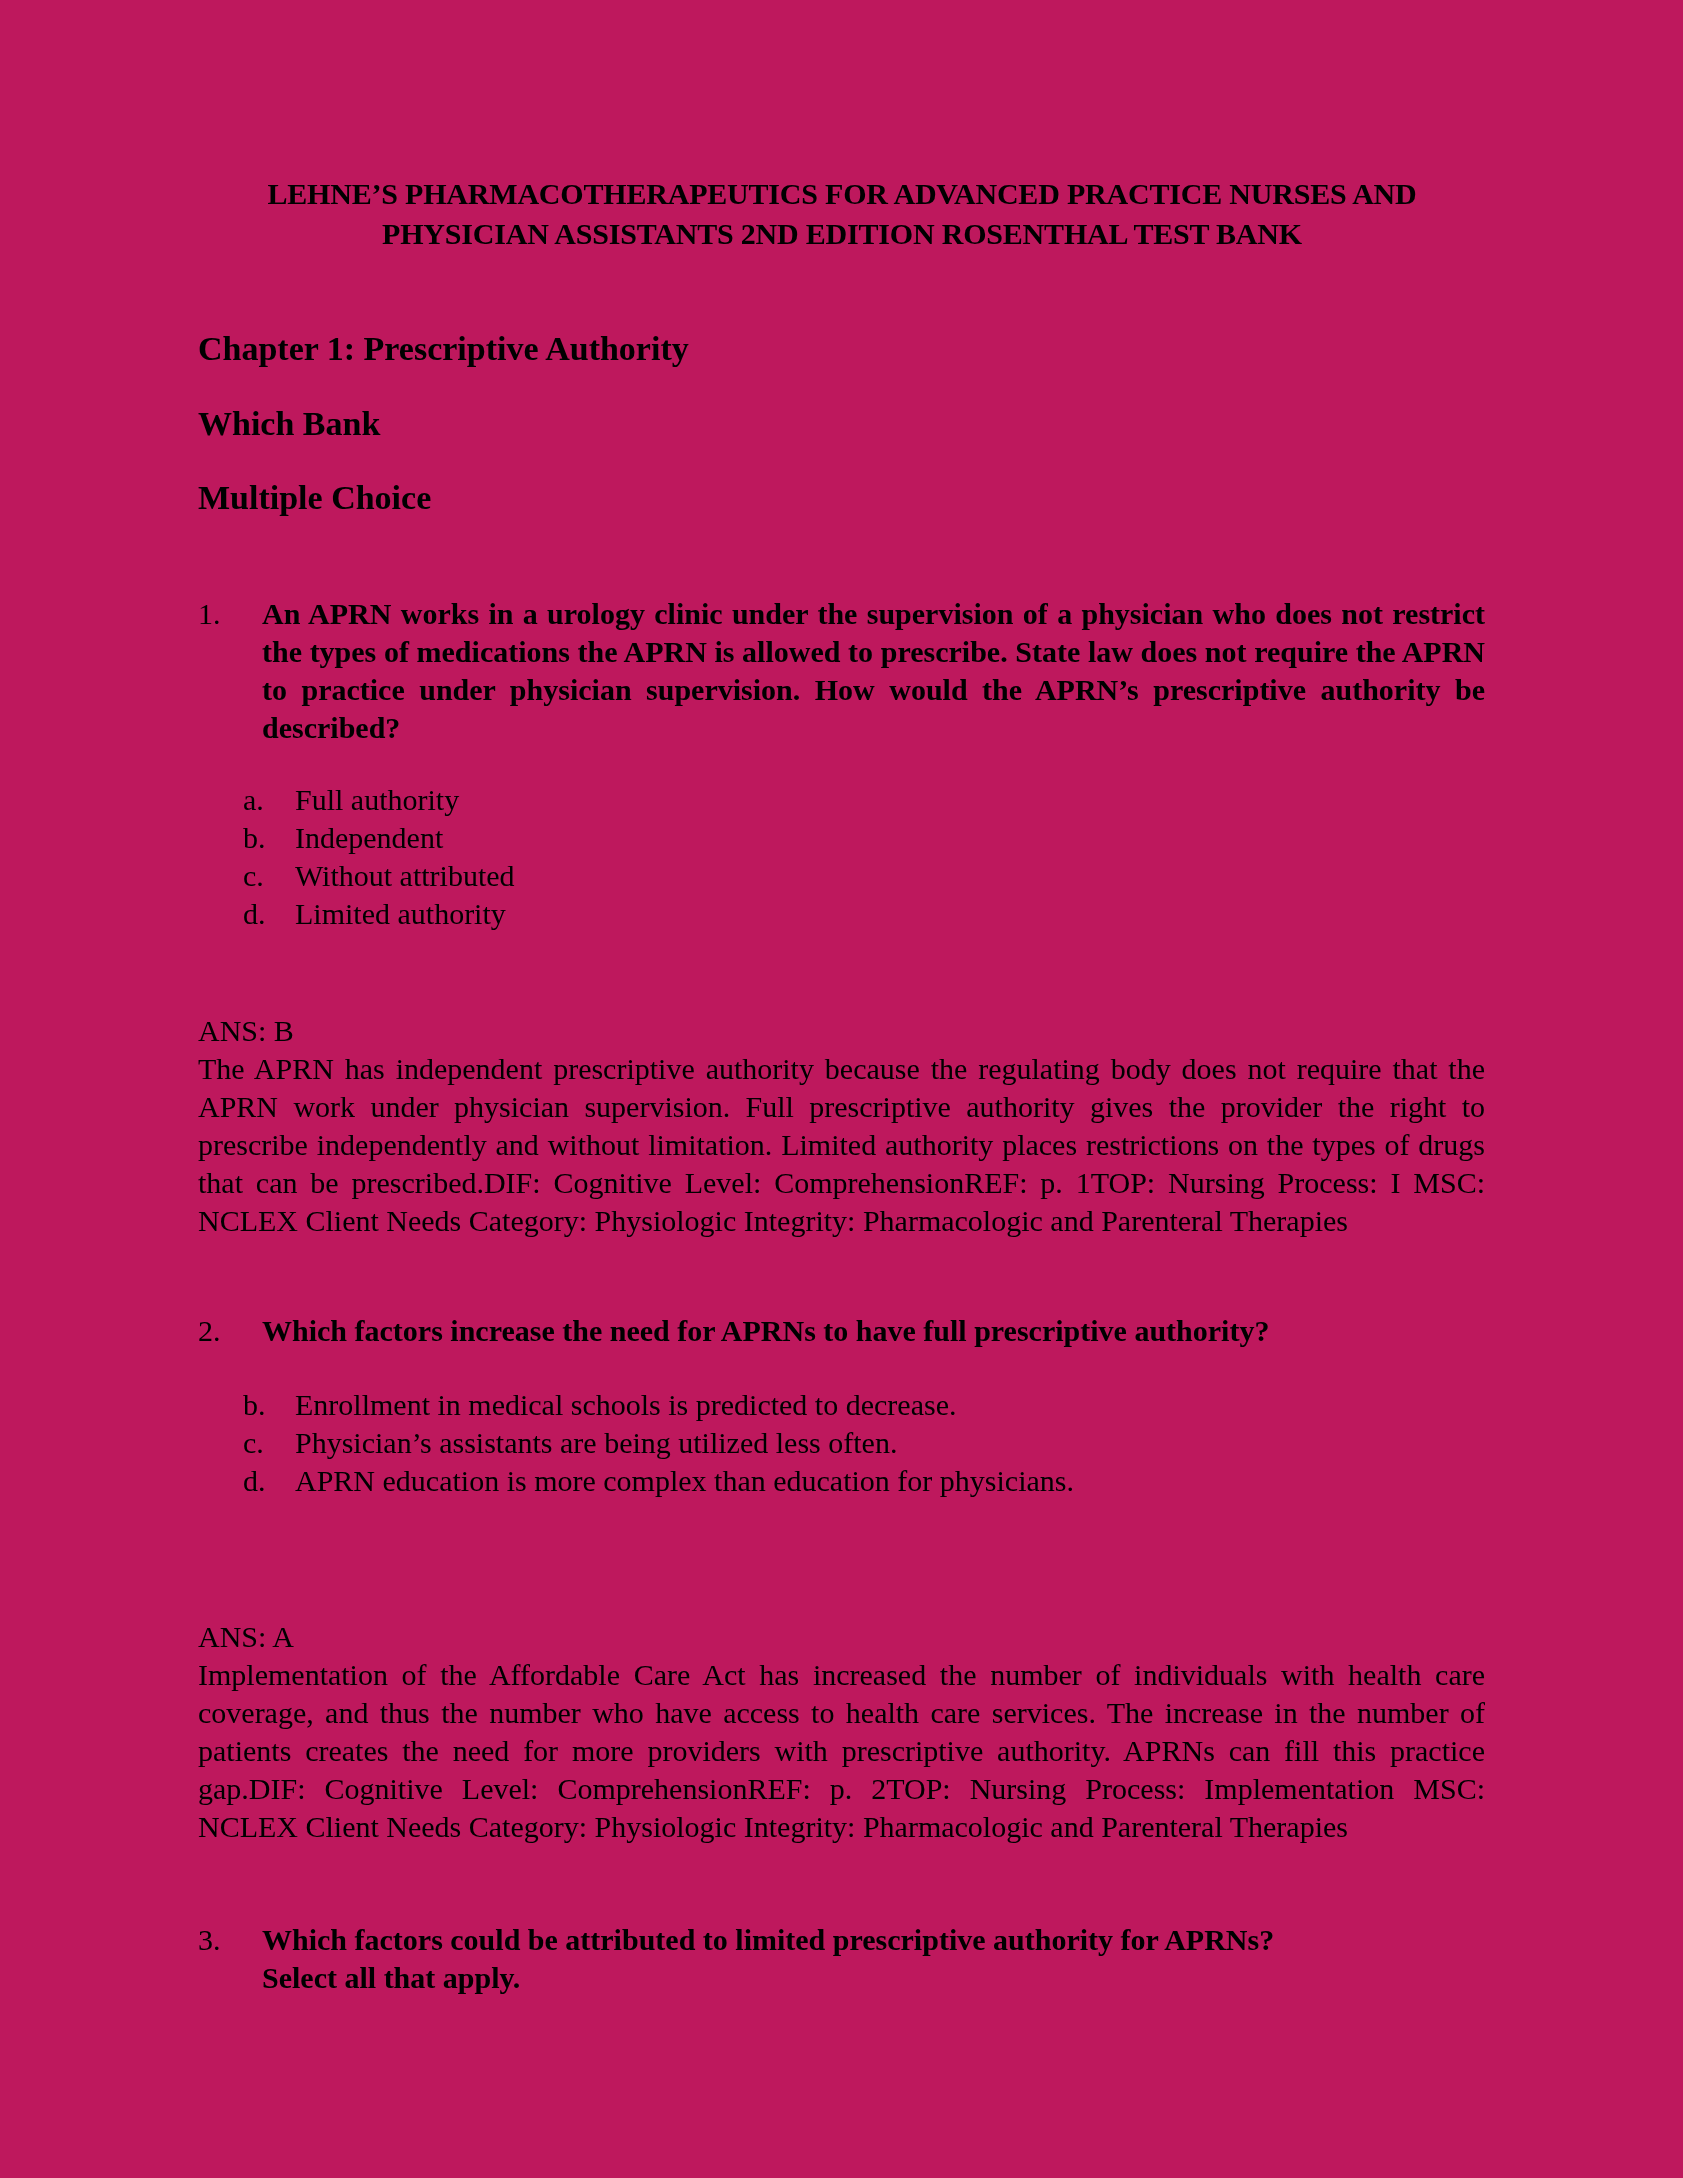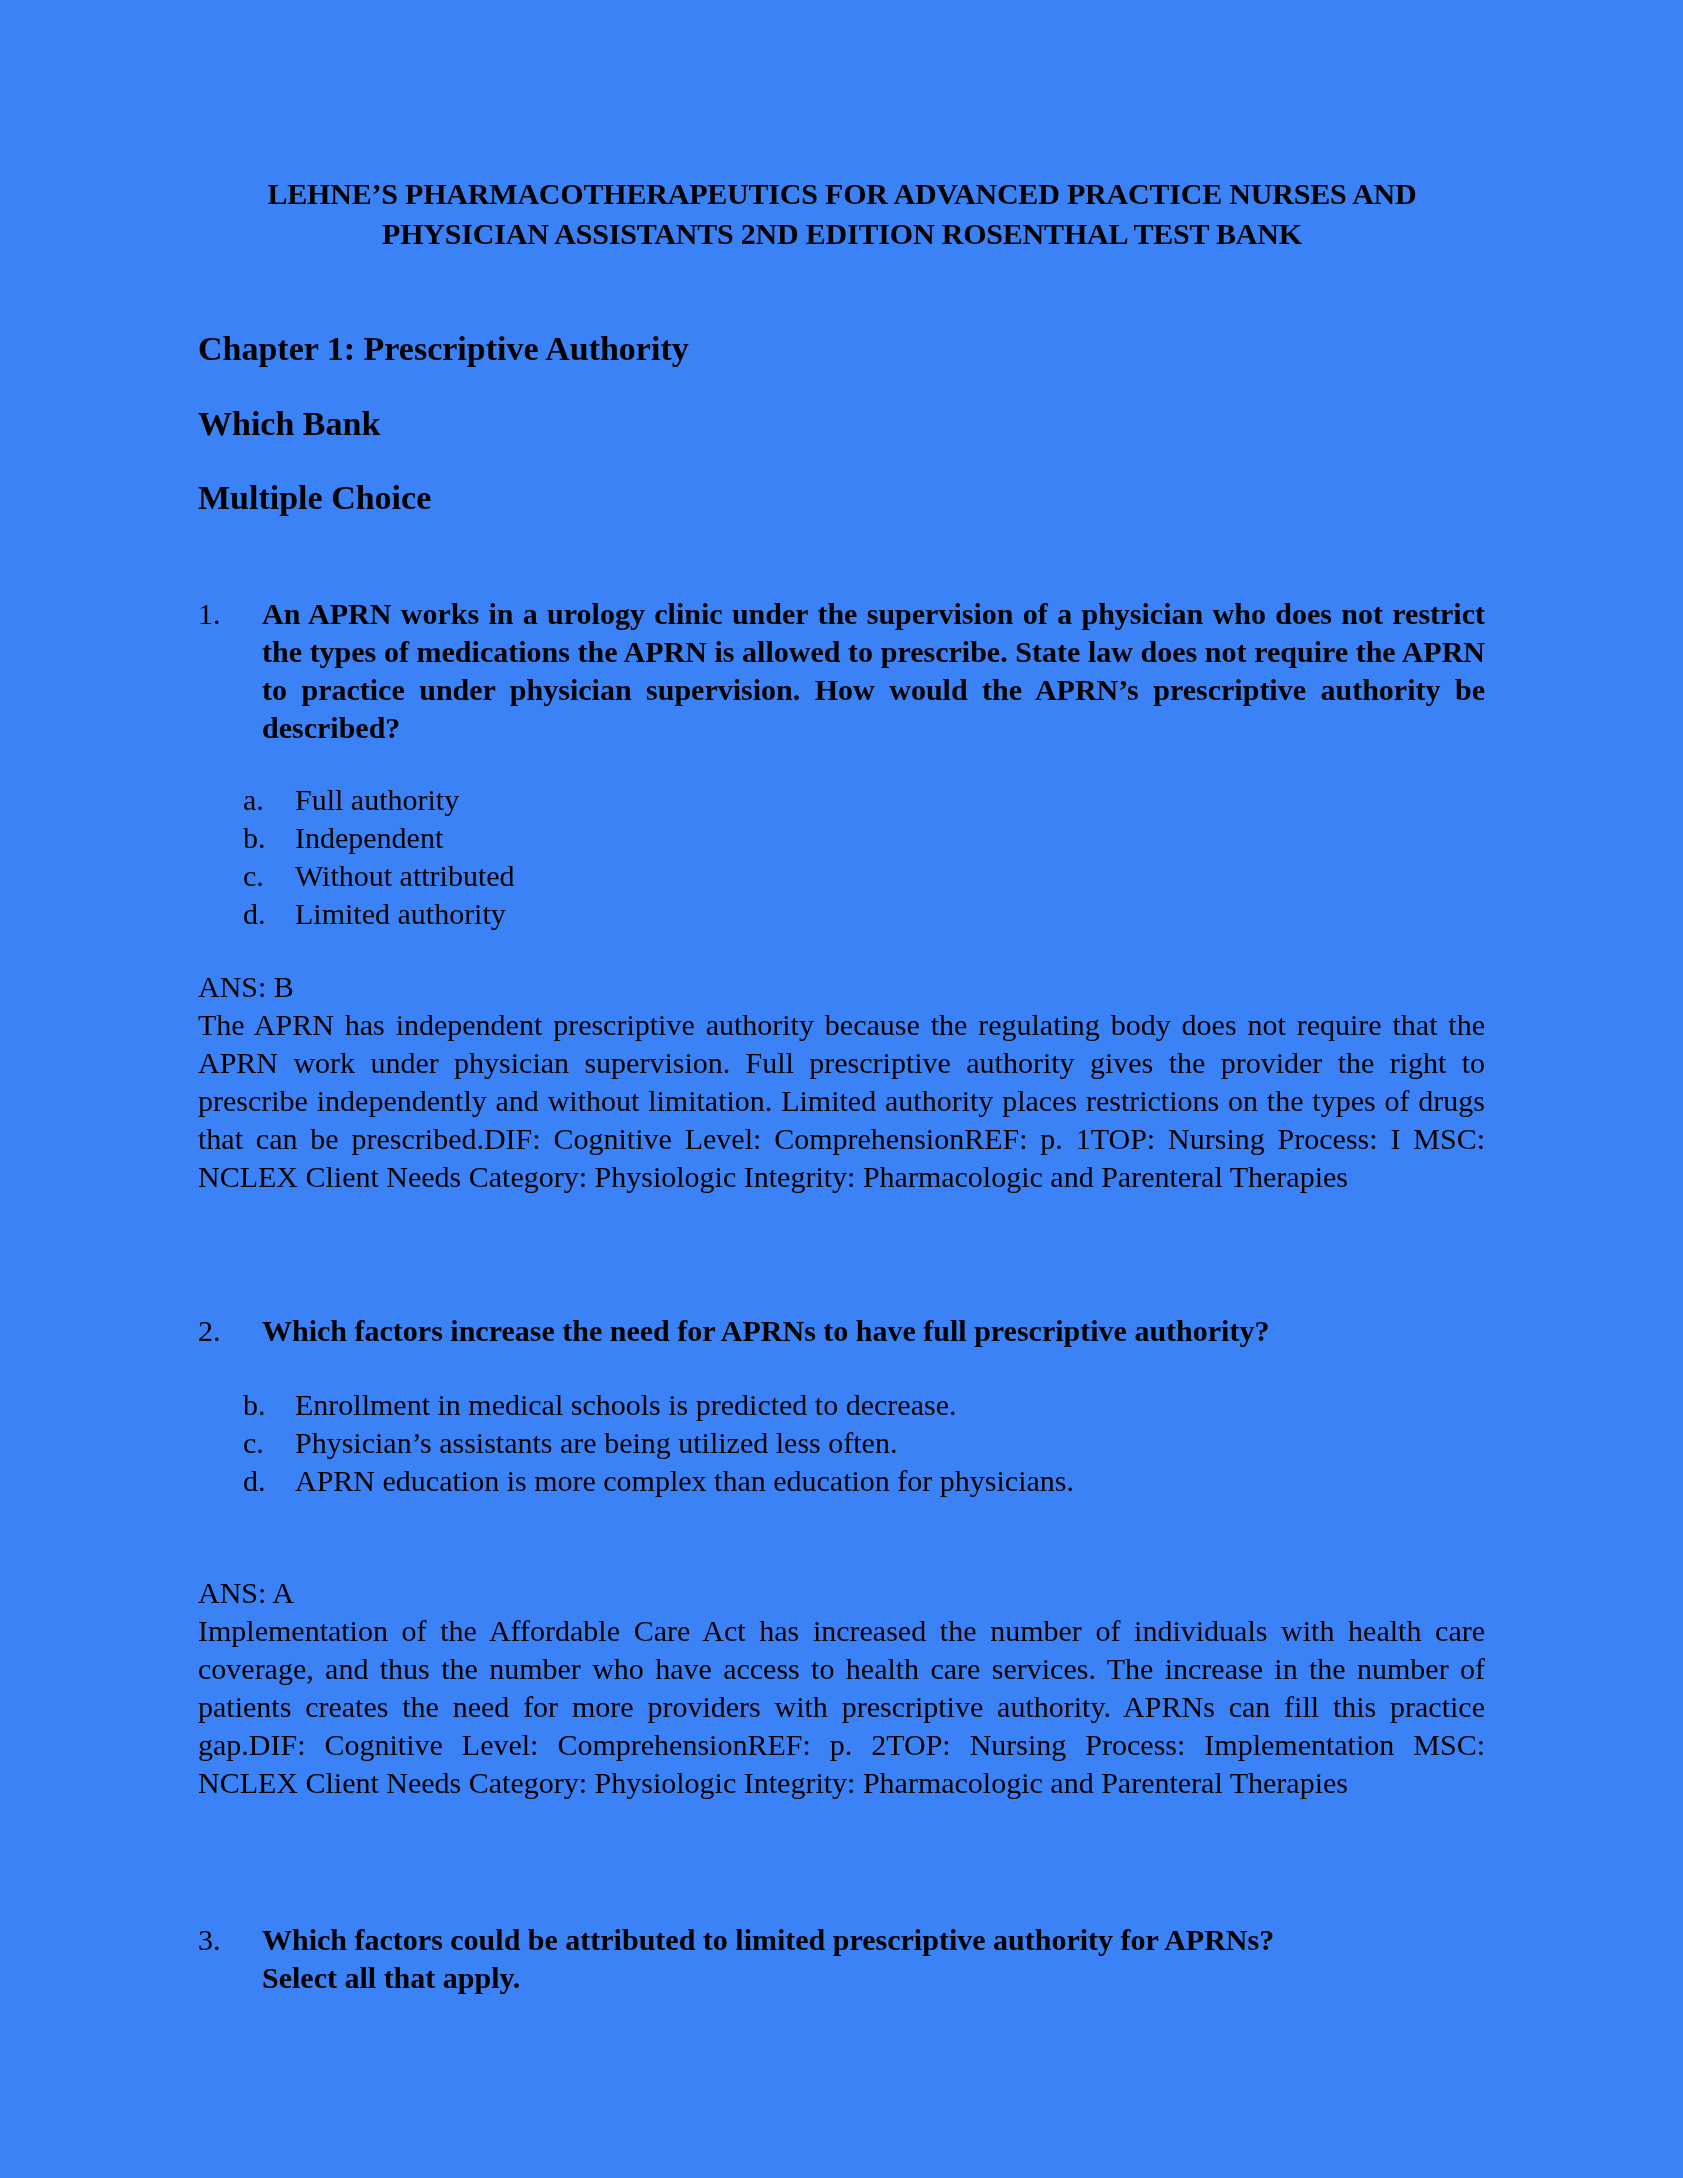--- a/index.html
+++ b/index.html
@@ -12,21 +12,21 @@
       height: 2178px;
       position: relative;
       overflow: hidden;
       font-family: "Liberation Serif", "DejaVu Serif", serif;
       color: #000000;
     }
     .page {
       position: absolute;
       left: 0; top: 0;
       width: 1683px; height: 2178px;
-      background: #3b82f6;
+      background: #be185d;
     }
     .title {
       position: absolute;
       left: 149px;
       width: 1386px;
       top: 174px;
       text-align: center;
       font-weight: bold;
       font-size: 30px;
       line-height: 40px;
@@ -76,20 +76,21 @@
     }
     .answer {
       position: absolute;
       left: 198px;
       width: 1287px;
       font-size: 30px;
       line-height: 38px;
     }
     .ans-line {
       display: block;
+      margin-top: 44px;
     }
     .rationale {
       display: block;
       text-align: justify;
       text-align-last: left;
     }
   </style>
 </head>
 <body>
 

